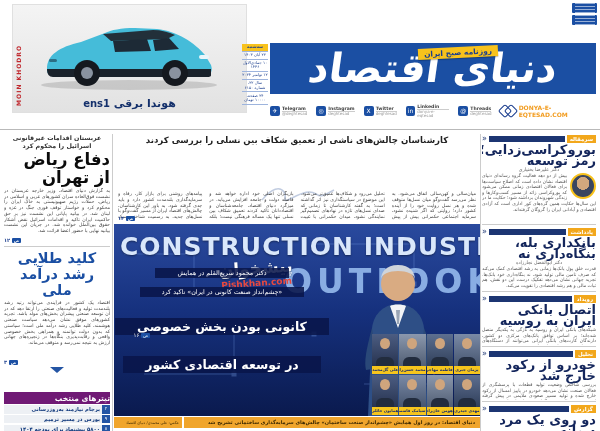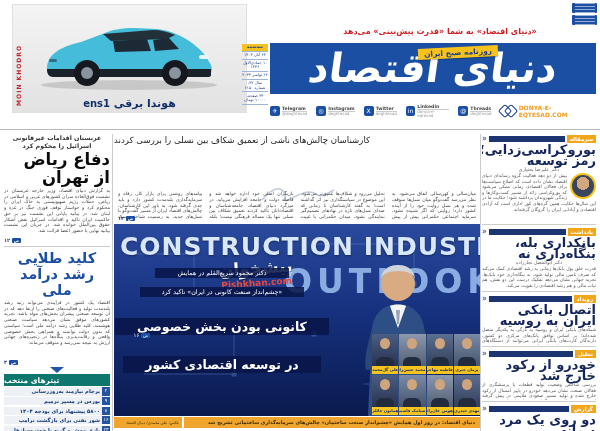--- a/index.html
+++ b/index.html
@@ -34,21 +34,21 @@
   .soc .nm{font-size:4.6px;color:#444;font-weight:bold;line-height:5px;}
   .soc .hd{font-size:4px;color:#999;line-height:4.5px;border-top:1px solid #ccc;}
   #sitelogo{margin-left:auto;display:flex;align-items:center;gap:3px;}
   #sitelogo .mark{width:16px;height:12px;position:relative;}
   #sitelogo .mark i{position:absolute;width:8px;height:8px;border:1.6px solid #1b3e8e;border-radius:2px;transform:rotate(45deg);top:1px;}
   #sitelogo .mark i:first-child{left:0;} #sitelogo .mark i:last-child{left:6px;}
   #sitelogo .url{font-size:6px;font-weight:bold;color:#f29c1f;direction:ltr;}
   .hr-top{top:129px;left:0;width:600px;border-top:1px solid #b9b9b9;}
   .vdiv{top:134px;bottom:0;border-left:1px solid #ccc;}
   
-  #lead-kicker{top:135px;left:114px;width:366px;text-align:left;font-size:8.6px;font-weight:normal;color:#222;}
+  #lead-kicker{top:135px;left:114px;width:366px;text-align:center;font-size:8.6px;font-weight:bold;color:#222;}
   #lead-head{top:146px;left:114px;width:366px;text-align:center;font-size:31px;font-weight:900;color:#0b0b0b;line-height:36px;}
   #lead-sig{top:182px;left:258px;opacity:.55;}
   #lead-body{top:191px;left:118px;width:358px;height:30px;column-count:4;column-gap:7px;
         font-size:4.7px;line-height:5.8px;text-align:justify;color:#444;overflow:hidden;}
   #lead-ref{top:215px;left:118px;font-size:5px;color:#1b3e8e;font-weight:bold;}
   .refbox{display:inline-block;background:#1b4fa3;color:#fff;font-size:4px;padding:0 2px;border-radius:1px;}
   
   #photo{top:224px;left:114px;width:366px;height:192px;overflow:hidden;
         background:linear-gradient(180deg,#2a4a9e 0%,#16317e 45%,#0a1a4e 100%);}
   #photo .circuit{position:absolute;inset:0;opacity:.3;}
@@ -84,21 +84,21 @@
   #capbar .credit{width:62px;background:#f0a52c;color:#3a2800;font-size:3.8px;line-height:11px;padding:0 3px;white-space:nowrap;overflow:hidden;}
   
   #leftcol{top:134px;left:4px;width:106px;}
   #leftcol .kick{text-align:center;font-size:6.3px;font-weight:bold;color:#333;line-height:7.5px;}
   #leftcol .h1{font-size:16.5px;font-weight:900;color:#0b0b0b;line-height:17.5px;margin:2px 0;}
   #leftcol .h2{text-align:center;font-size:14.5px;font-weight:900;color:#1b4fa3;line-height:16px;margin:2px 0;}
   .sbody{font-size:4.7px;line-height:5.7px;text-align:justify;color:#444;overflow:hidden;}
   .refline{text-align:left;font-size:5px;color:#1b3e8e;font-weight:bold;margin:1px 0 2px;}
   .lhr{border-top:1px solid #ccc;margin:3px 0;}
   #chev{width:0;height:0;border-left:7px solid transparent;border-right:7px solid transparent;border-top:6px solid #2455a4;margin:0 auto;}
-  #selbar{background:#0f766e;color:#fff;font-size:7.5px;font-weight:bold;text-align:left;padding:1.5px 0;margin-top:1px;}
+  #selbar{background:#701a75;color:#fff;font-size:7.5px;font-weight:bold;text-align:right;padding:1.5px 0;margin-top:19px;}
   .selrow{display:flex;align-items:center;gap:2px;background:#edf0f4;margin-top:1.4px;height:8.2px;}
   .selrow .num{width:8px;height:8.2px;background:#2455a4;color:#fff;font-size:4.6px;line-height:8.2px;text-align:center;flex:none;}
   .selrow .txt{font-size:5.3px;color:#123a7d;font-weight:bold;white-space:nowrap;overflow:hidden;}
   
   #rightcol{top:134px;left:482px;width:114px;}
   .rart{overflow:hidden;border-bottom:1px solid #ccc;padding-bottom:2px;margin-bottom:2px;}
   .rart:last-child{border-bottom:none;}
   .rhead{display:flex;align-items:center;gap:2px;height:9px;}
   .rtag{background:#f2a71b;color:#fff;font-size:5.4px;font-weight:bold;padding:0 3px;line-height:8px;flex:none;}
   .rbar{flex:1;height:6px;background:#1c3572;}
@@ -142,21 +142,20 @@
     <div class="row">۱۰ جمادی‌الاول ۱۴۴۶</div>
     <div class="row">۱۲ نوامبر ۲۰۲۴</div>
     <div class="row">سال ۲۲، شماره ۶۱۵۰</div>
     <div class="row">۲۴ صفحه، ۱۰۰۰۰ تومان</div>
   </div>
 
   <div id="corner" class="abs">
     <div class="ctag"></div>
     <div class="ctag"></div>
   </div>
-  <div id="slogan" class="abs">«دنیای اقتصاد» به شما «قدرت پیش‌بینی» می‌دهد</div>
   <div id="mast" class="abs">
     <div class="title">دنیای اقتصاد</div>
   </div>
   <div id="badge" class="abs">روزنامه صبح ایران</div>
 
   <div id="social" class="abs">
     <div class="soc">
       <div class="ic">✈</div>
       <div class="tx">
           <span class="nm">Telegram</span>

